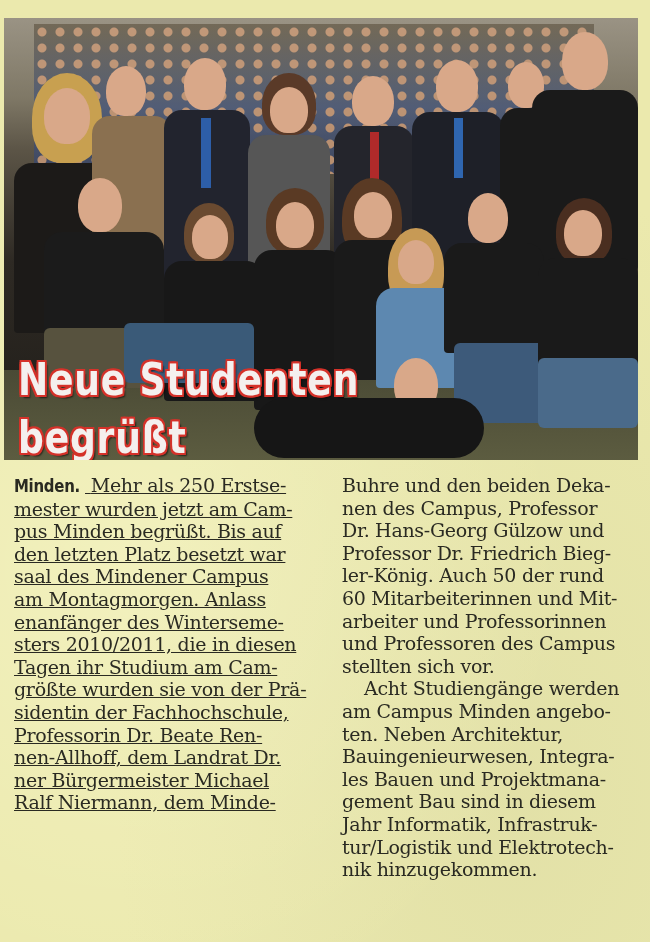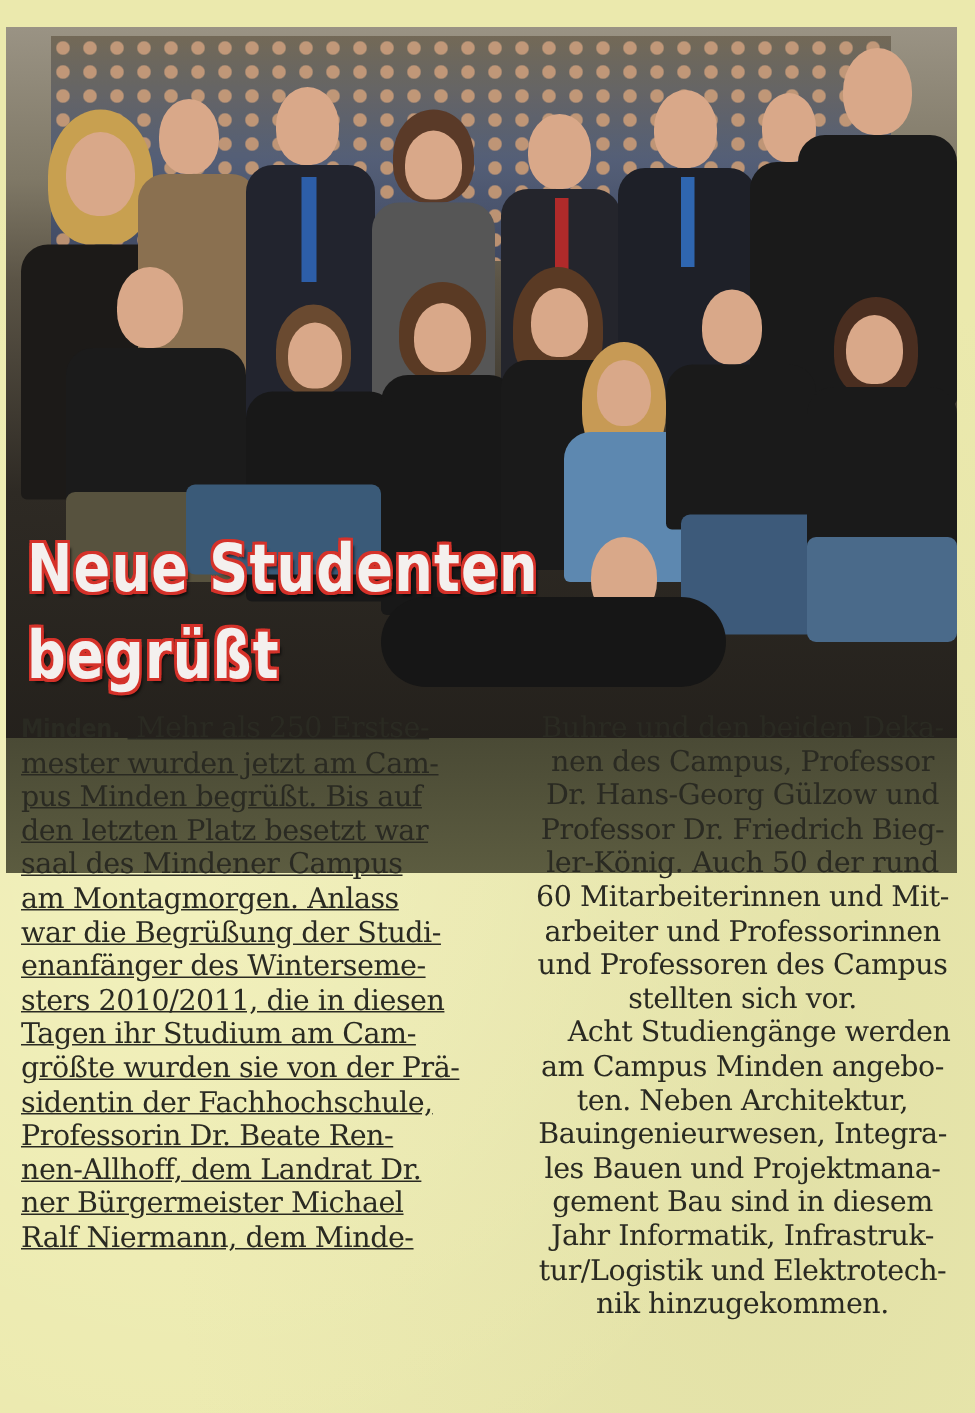--- a/index.html
+++ b/index.html
@@ -11,21 +11,21 @@
     color: #2a2a22;
   }
   .clipping {
     position: absolute; left: 0; top: 0; width: 650px; height: 942px;
     background:
       radial-gradient(ellipse at 20% 60%, rgba(255,255,220,0.35), rgba(0,0,0,0) 60%),
       radial-gradient(ellipse at 80% 85%, rgba(200,200,150,0.25), rgba(0,0,0,0) 55%),
       #ebe9ad;
   }
   .photo {
-    position: absolute; left: 4px; top: 18px; width: 634px; height: 564px;
+    position: absolute; left: 4px; top: 18px; width: 634px; height: 442px;
     overflow: hidden;
     background: #2b2620;
   }
   .photo .wall {
     position: absolute; left: 0; top: 0; width: 100%; height: 100%;
     background: linear-gradient(180deg, #9a9384 0%, #7f7866 18%, #5b5446 30%, #2e2a24 55%, #1f1c18 100%);
   }
   .photo .audience {
     position: absolute; left: 30px; top: 6px; width: 560px; height: 150px;
     background:
@@ -55,21 +55,21 @@
       3px 3px 2px rgba(0,0,0,0.6);
   }
   .headline div { white-space: nowrap; }
 
   .col {
     position: absolute; top: 474px;
     font-size: 19px; line-height: 22.6px;
     letter-spacing: -0.3px;
   }
   .col-left { left: 14px; width: 320px; text-decoration: underline; }
-  .col-right { left: 342px; width: 306px; text-align: center; }
+  .col-right { left: 342px; width: 306px; }
   .line { white-space: nowrap; display: block; }
   .dateline {
     font-family: "DejaVu Sans", "Liberation Sans", sans-serif;
     font-weight: bold; font-size: 17px;
     display: inline-block; transform: scaleX(0.88); transform-origin: left center;
     margin-right: -4px;
   }
   .indent { padding-left: 22px; }
 </style>
 </head>
@@ -169,21 +169,20 @@
     </div>
   </div>
 
   <div class="col col-left">
     <span class="line"><span class="dateline">Minden.</span> <span>Mehr als 250 Erstse-</span></span>
     <span class="line">mester wurden jetzt am Cam-</span>
     <span class="line">pus Minden begrüßt. Bis auf</span>
     <span class="line">den letzten Platz besetzt war</span>
     <span class="line">saal des Mindener Campus</span>
     <span class="line">am Montagmorgen. Anlass</span>
-    <span class="line">war die Begrüßung der Studi-</span>
     <span class="line">enanfänger des Winterseme-</span>
     <span class="line">sters 2010/2011, die in diesen</span>
     <span class="line">Tagen ihr Studium am Cam-</span>
     <span class="line">größte wurden sie von der Prä-</span>
     <span class="line">sidentin der Fachhochschule,</span>
     <span class="line">Professorin Dr. Beate Ren-</span>
     <span class="line">nen-Allhoff, dem Landrat Dr.</span>
     <span class="line">ner Bürgermeister Michael</span>
     <span class="line">Ralf Niermann, dem Minde-</span>
   </div>

